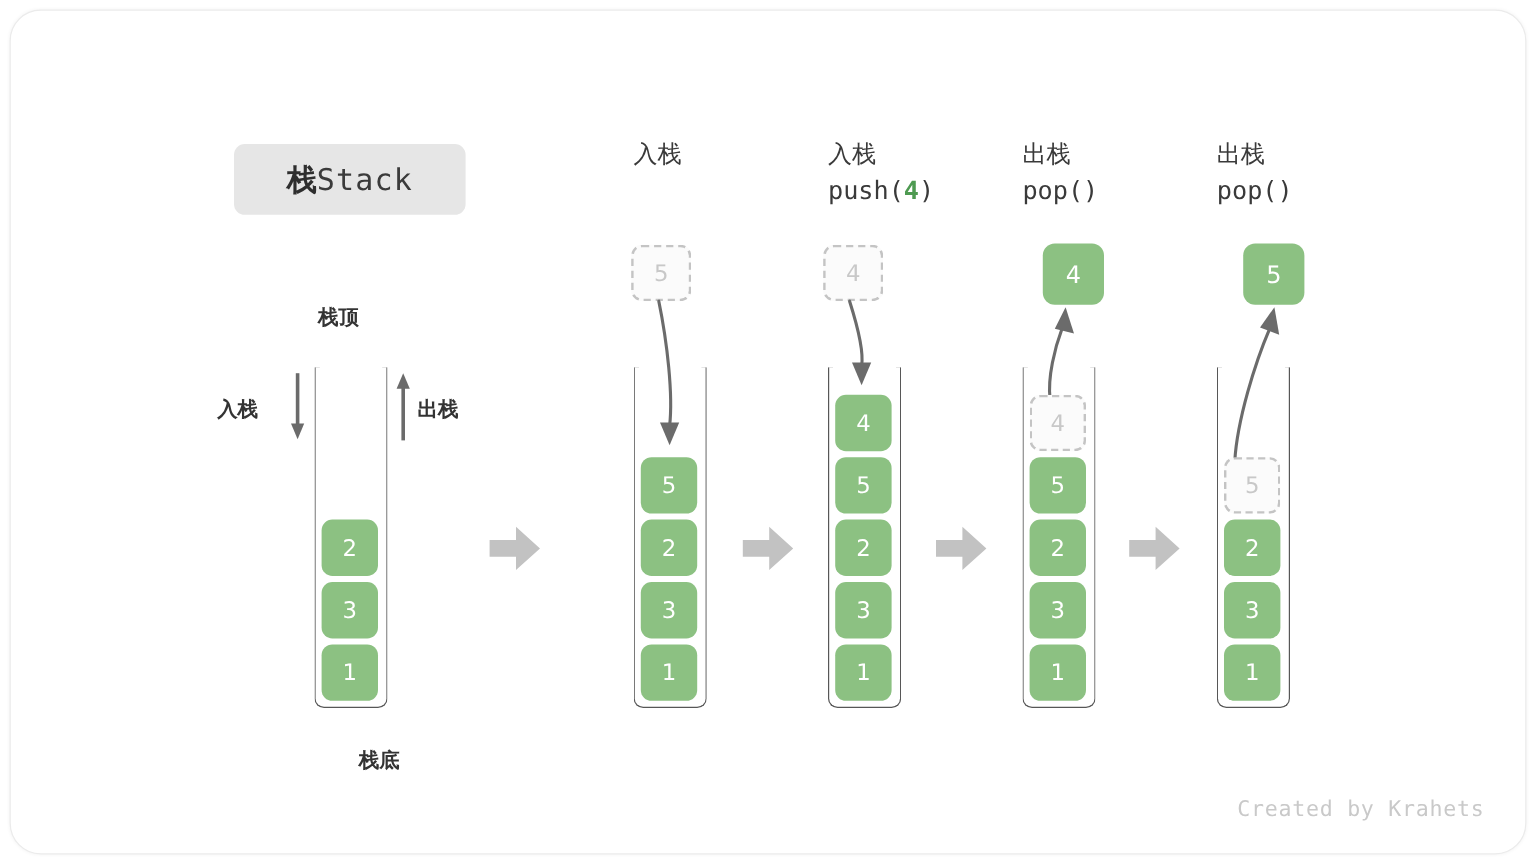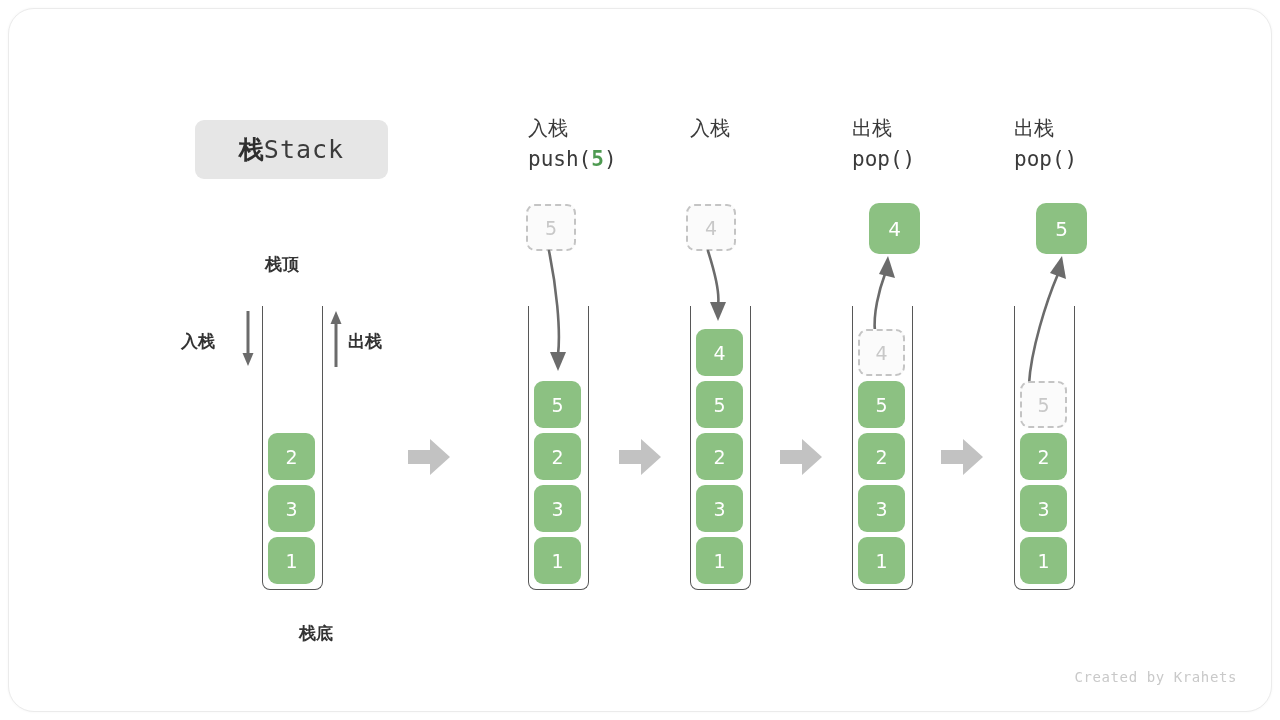--- a/index.html
+++ b/index.html
@@ -94,21 +94,21 @@
     color: #ffffff;
     width: 51px; height: 51px;
     border-radius: 10px;
     font-size: 20px;
   }
 
   
   #footer {
     right: 34px; bottom: 26px;
     font-family: "DejaVu Sans Mono", "Liberation Mono", monospace;
-    font-size: 14px; color: #c9c9c9;
+    font-size: 18px; color: #c9c9c9;
     letter-spacing: 0.6px;
   }
 
   svg { overflow: visible; display: block; }
 </style>
 </head>
 <body>
 
 <div id="card">
 
@@ -153,21 +153,20 @@
   </div>
 
   <div class="abs" style="left:399px; top:430px;">
     <svg width="42" height="36" viewBox="0 0 42 36">
       <polygon points="0,11 22,11 22,0 42,18 22,36 22,25 0,25" fill="#c2c2c2"></polygon>
     </svg>
   </div>
 
   <div class="col-head abs" style="left:519px; top:104px;">
     <div class="line1">入栈</div>
-    <div class="line2"><span>push(</span><span class="num">5</span><span>)</span></div>
   </div>
 
   <div class="cell ghost abs" style="left:517px; top:195px; width:50px; height:47px;">5</div>
 
   <div class="abs" style="left:520px; top:240px;">
     <svg width="50" height="130" viewBox="0 0 50 130">
       <path d="M 20 2 C 27 36, 32 80, 29 106" fill="none" stroke="#6b6b6b" stroke-width="2.6" stroke-linecap="round"></path>
       <polygon points="29,122 21,103 37,103" fill="#6b6b6b"></polygon>
     </svg>
   </div>
@@ -181,20 +180,21 @@
   </div>
 
   <div class="abs" style="left:610px; top:430px;">
     <svg width="42" height="36" viewBox="0 0 42 36">
       <polygon points="0,11 22,11 22,0 42,18 22,36 22,25 0,25" fill="#c2c2c2"></polygon>
     </svg>
   </div>
 
   <div class="col-head abs" style="left:681px; top:104px;">
     <div class="line1">入栈</div>
+    <div class="line2"><span>push(</span><span class="num">4</span><span>)</span></div>
   </div>
 
   <div class="cell ghost abs" style="left:677px; top:195px; width:50px; height:47px;">4</div>
 
   <div class="abs" style="left:680px; top:240px;">
     <svg width="50" height="80" viewBox="0 0 50 80">
       <path d="M 19 2 C 26 24, 31 44, 29 56" fill="none" stroke="#6b6b6b" stroke-width="2.6" stroke-linecap="round"></path>
       <polygon points="29,72 21,53 37,53" fill="#6b6b6b"></polygon>
     </svg>
   </div>

